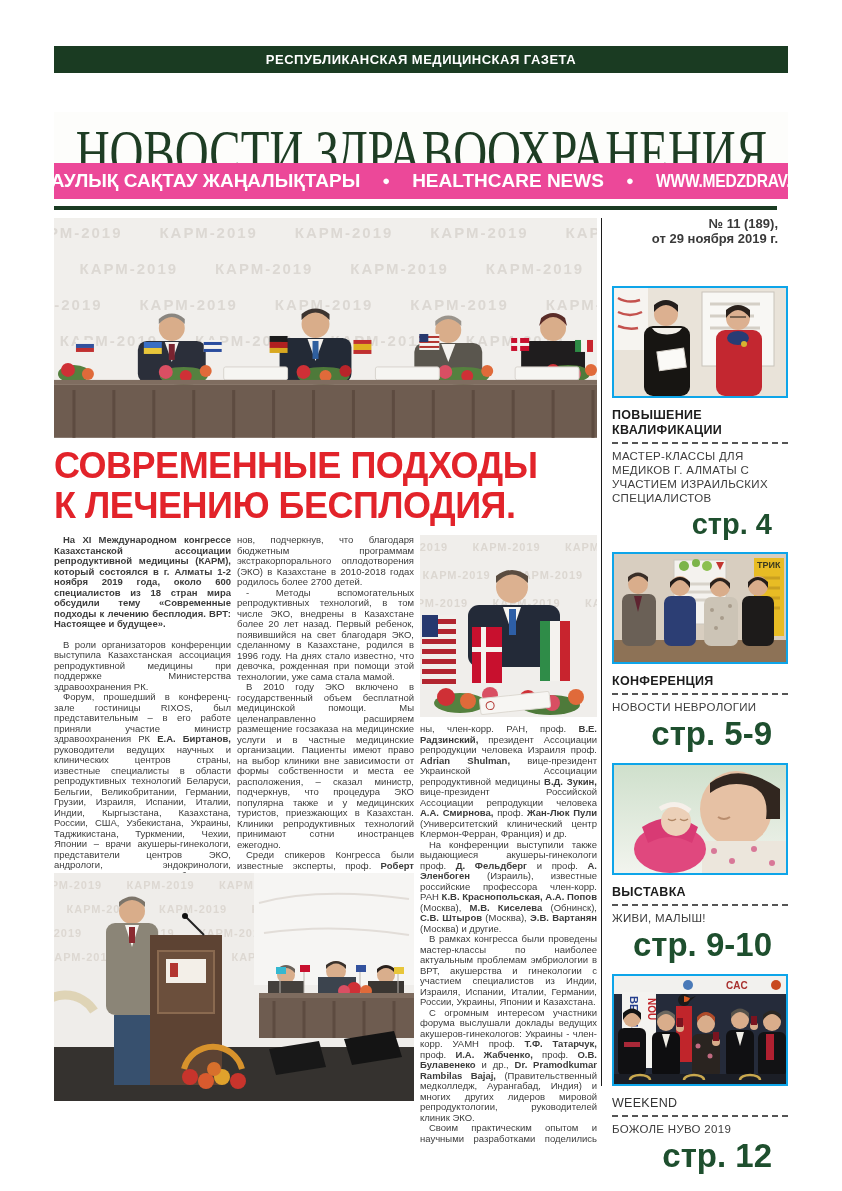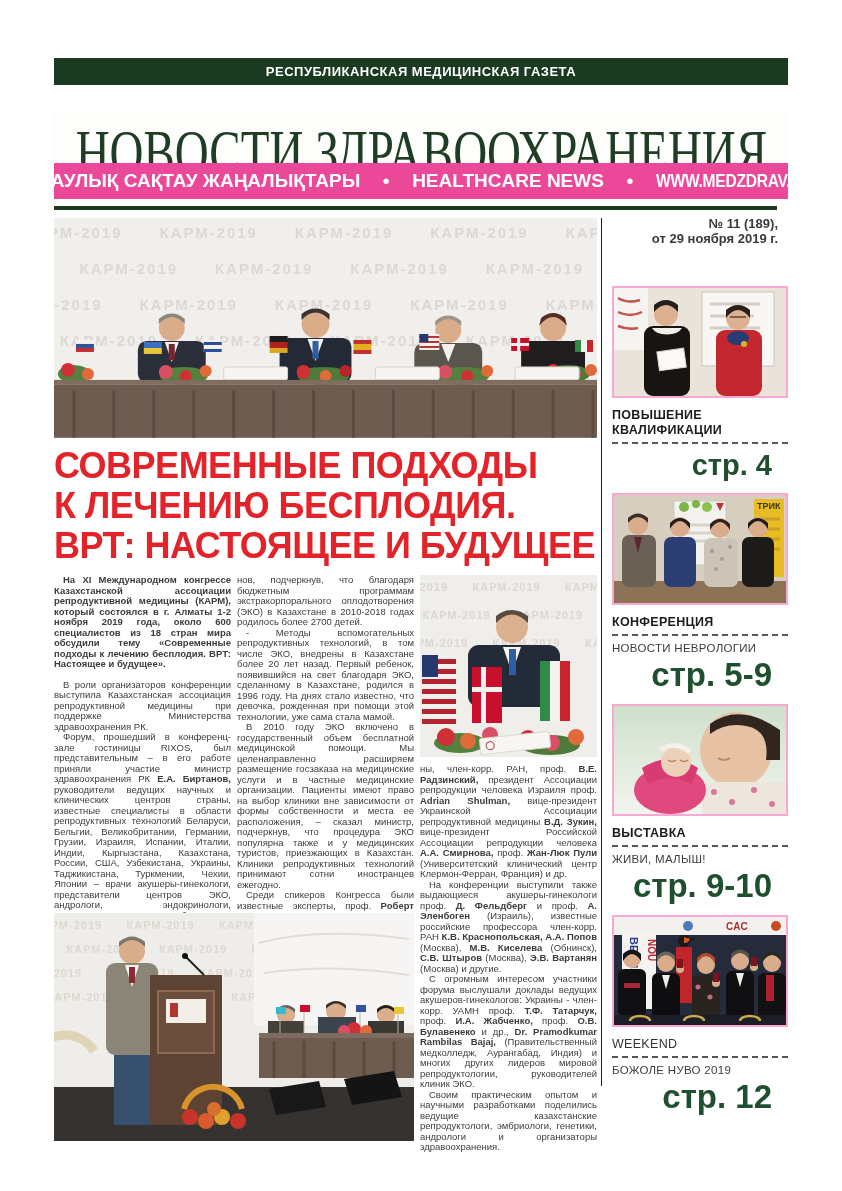--- a/index.html
+++ b/index.html
@@ -1,19 +1,19 @@
 <!DOCTYPE html>
 <html lang="ru"><head>
 <meta charset="utf-8">
 <style>
   html,body{margin:0;padding:0;background:#888;}
   .page{position:relative;width:842px;height:1191px;background:#fff;overflow:hidden;
         font-family:"Liberation Sans",sans-serif;color:#3c3c3c;margin:0 auto;}
   
-  .topbar{position:absolute;left:54px;top:58px;width:734px;height:27px;background:#1a3b22;
+  .topbar{position:absolute;left:54px;top:46px;width:734px;height:27px;background:#1a3b22;
           color:#fff;font-size:13px;font-weight:bold;letter-spacing:.5px;
           display:flex;align-items:center;justify-content:center;}
   .masthead{position:absolute;left:54px;top:82px;width:734px;height:81px;
             display:flex;align-items:center;justify-content:center;background:#fdfdfb;margin-top:30px;}
   .masthead-text{font-family:"Liberation Serif",serif;color:#1e3d24;font-size:54px;
                  white-space:nowrap;transform:scale(.87,1.18);letter-spacing:0;}
   .subbar{position:absolute;left:54px;top:163px;width:734px;height:36px;background:#ec4899;
           color:#fff;display:flex;align-items:center;justify-content:center;gap:22px;
           font-size:19px;font-weight:bold;white-space:nowrap;}
   .subbar .dot{font-size:13px;position:relative;top:-1px;}
@@ -36,21 +36,21 @@
   .bcol p.noindent{text-indent:0;}
   #bcol1{left:0;height:338px;}
   #bcol2{left:183px;height:338px;}
   #bcol3{left:366px;width:177px;height:610px;}
   .inset-photo{width:177px;height:182px;overflow:hidden;background:#f0eeeb;margin-bottom:7px;}
   .photo-bl{position:absolute;left:0;top:338px;width:360px;height:228px;overflow:hidden;
             background:#efedea;}
   
   .sidebar{position:absolute;left:612px;top:214px;width:176px;}
   .sb-item{margin-top:0;}
-  .sb-photo{width:172px;height:108px;border:2px solid #f9a8d4;overflow:hidden;display:block;}
+  .sb-photo{width:172px;height:108px;border:2px solid #0ea5e9;overflow:hidden;display:block;}
   .sb-cat{margin-top:10px;font-size:12.5px;font-weight:bold;color:#1c1c1c;line-height:15px;
           letter-spacing:.3px;}
   .sb-cat.light{font-weight:normal;color:#333;}
   .sb-dash{border:none;border-bottom:2px dashed #555;margin:4px 0 5px 0;}
   .sb-title{font-size:11.5px;color:#3d3d3d;line-height:14px;letter-spacing:.3px;}
   .sb-page{font-weight:bold;color:#1e4f2e;text-align:right;padding-right:16px;}
   .pg-lg{font-size:33px;line-height:36px;margin-top:2px;}
   .pg-md{font-size:29px;line-height:33px;margin-top:3px;}
   #sb-item-1{margin-top:72px;}
   #sb-item-2{margin-top:11px;}
@@ -187,21 +187,20 @@
           <rect y="162" width="544" height="5" fill="#7f6d60"></rect>
           <rect y="167" width="544" height="53" fill="#6e5c50"></rect>
           <path d="M20 172 v48 M60 172 v48 M100 172 v48 M140 172 v48 M180 172 v48 M220 172 v48 M260 172 v48 M300 172 v48 M340 172 v48 M380 172 v48 M420 172 v48 M460 172 v48 M500 172 v48 M540 172 v48" stroke="#5d4b40" stroke-width="3" fill="none"></path>
         </g>
       </svg>
     </div>
 
     <h2 class="headline">
       <div>СОВРЕМЕННЫЕ ПОДХОДЫ</div>
       <div>К ЛЕЧЕНИЮ БЕСПЛОДИЯ.</div>
-      <div>ВРТ: НАСТОЯЩЕЕ И БУДУЩЕЕ</div>
     </h2>
 
     <div class="body-region">
       <div class="bcol" id="bcol1">
           <p class="lead "><span>На XI Международном конгрессе Казахстанской ассоциации репродуктивной медицины (КАРМ), который состоялся в г. Алматы 1-2 ноября 2019 года, около 600 специалистов из 18 стран мира обсудили тему «Современные подходы к лечению бесплодия. ВРТ: Настоящее и будущее».</span></p>
           <p class=""><span>В роли организаторов конференции выступила Казахстанская ассоциация репродуктивной медицины при поддержке Министерства здравоохранения РК.</span></p>
           <p class=""><span>Форум, прошедший в конференц-зале гостиницы RIXOS, был представительным – в его работе приняли участие министр здравоохранения РК </span><b>Е.А. Биртанов,</b><span> руководители ведущих научных и клинических центров страны, известные специалисты в области репродуктивных технологий Беларуси, Бельгии, Великобритании, Германии, Грузии, Израиля, Испании, Италии, Индии, Кыргызстана, Казахстана, России, США, Узбекистана, Украины, Таджикистана, Туркмении, Чехии, Японии – врачи акушеры-гинекологи, представители центров ЭКО, андрологи, эндокринологи, занимающиеся лечением бесплодия, эмбриологи, генетики и молекулярные биологи.</span></p>
         </div>
       <div class="bcol" id="bcol2">
           <p class="noindent"><span>нов, подчеркнув, что благодаря бюджетным программам экстракорпорального оплодотворения (ЭКО) в Казахстане в 2010-2018 годах родилось более 2700 детей.</span></p>
@@ -261,20 +260,21 @@
             </g>
             <g transform="rotate(-6 95 168)">
               <rect x="60" y="160" width="70" height="16" rx="2" fill="#f7f6f3" stroke="#ddd9d2"></rect>
               <circle cx="70" cy="168" r="4" fill="none" stroke="#b23530"></circle>
             </g>
           </svg>
         </div>
         <div id="col3-text">
             <p class="noindent"><span>ны, член-корр. РАН, проф. </span><b>В.Е. Радзинский,</b><span> президент Ассоциации репродукции человека Израиля проф. </span><b>Adrian Shulman,</b><span> вице-президент Украинской Ассоциации репродуктивной медицины </span><b>В.Д. Зукин,</b><span> вице-президент Российской Ассоциации репродукции человека </span><b>А.А. Смирнова,</b><span> проф. </span><b>Жан-Люк Пули</b><span> (Университетский клинический центр Клермон-Ферран, Франция) и др.</span></p>
             <p class=""><span>На конференции выступили также выдающиеся акушеры-гинекологи проф. </span><b>Д. Фельдберг</b><span> и проф. </span><b>А. Эленбоген</b><span> (Израиль), известные российские профессора член-корр. РАН </span><b>К.В. Краснопольская, А.А. Попов</b><span> (Москва), </span><b>М.В. Киселева</b><span> (Обнинск), </span><b>С.В. Штыров</b><span> (Москва), </span><b>Э.В. Вартанян</b><span> (Москва) и другие.</span></p>
+            <p class=""><span>В рамках конгресса были проведены мастер-классы по наиболее актуальным проблемам эмбриологии в ВРТ, акушерства и гинекологии с участием специалистов из Индии, Израиля, Испании, Италии, Германии, России, Украины, Японии и Казахстана.</span></p>
             <p class=""><span>С огромным интересом участники форума выслушали доклады ведущих акушеров-гинекологов: Украины - член-корр. УАМН проф. </span><b>Т.Ф. Татарчук,</b><span> проф. </span><b>И.А. Жабченко,</b><span> проф. </span><b>О.В. Булавенеко</b><span> и др., </span><b>Dr. Pramodkumar Rambilas Bajaj,</b><span> (Правительственный медколледж, Аурангабад, Индия) и многих других лидеров мировой репродуктологии, руководителей клиник ЭКО.</span></p>
             <p class=""><span>Своим практическим опытом и научными разработками поделились ведущие казахстанские репродуктологи, эмбриологи, генетики, андрологи и организаторы здравоохранения.</span></p>
           </div>
 
       </div>
 
       <div class="photo-bl">
         <svg viewBox="0 0 360 228" width="360" height="228">
           <rect width="360" height="228" fill="#efedea"></rect>
           <g fill="#ddd8d2" font-size="11" letter-spacing="1">
@@ -370,20 +370,21 @@
             <path d="M112 30 q12 -16 24 0 v-8 q-12 -10 -24 0z" fill="#2a211c"></path>
             <line x1="116" y1="29" x2="132" y2="29" stroke="#5a4a3a" stroke-width="1.5"></line>
             <rect x="102" y="42" width="46" height="66" rx="9" fill="#c32730"></rect>
             <ellipse cx="124" cy="50" rx="11" ry="7" fill="#283c74"></ellipse>
             <circle cx="130" cy="56" r="3" fill="#d8b430"></circle>
           </g>
         </svg>
       </span>
       <div class="sb-cat">ПОВЫШЕНИЕ КВАЛИФИКАЦИИ</div>
       <hr class="sb-dash">
+      <div class="sb-title">МАСТЕР-КЛАССЫ ДЛЯ МЕДИКОВ Г. АЛМАТЫ С УЧАСТИЕМ ИЗРАИЛЬСКИХ СПЕЦИАЛИСТОВ</div>
       <div class="sb-page pg-md">стр. 4</div>
     </div>
 
     <div class="sb-item" id="sb-item-2">
       <span class="sb-photo">
         <svg viewBox="0 0 172 108" width="172" height="108">
           <rect width="172" height="108" fill="#d8cec0"></rect>
           <rect y="86" width="172" height="22" fill="#8d7256"></rect>
           <g>
             <rect x="60" y="6" width="52" height="64" fill="#f4f2ee" stroke="#ccc7be"></rect>

